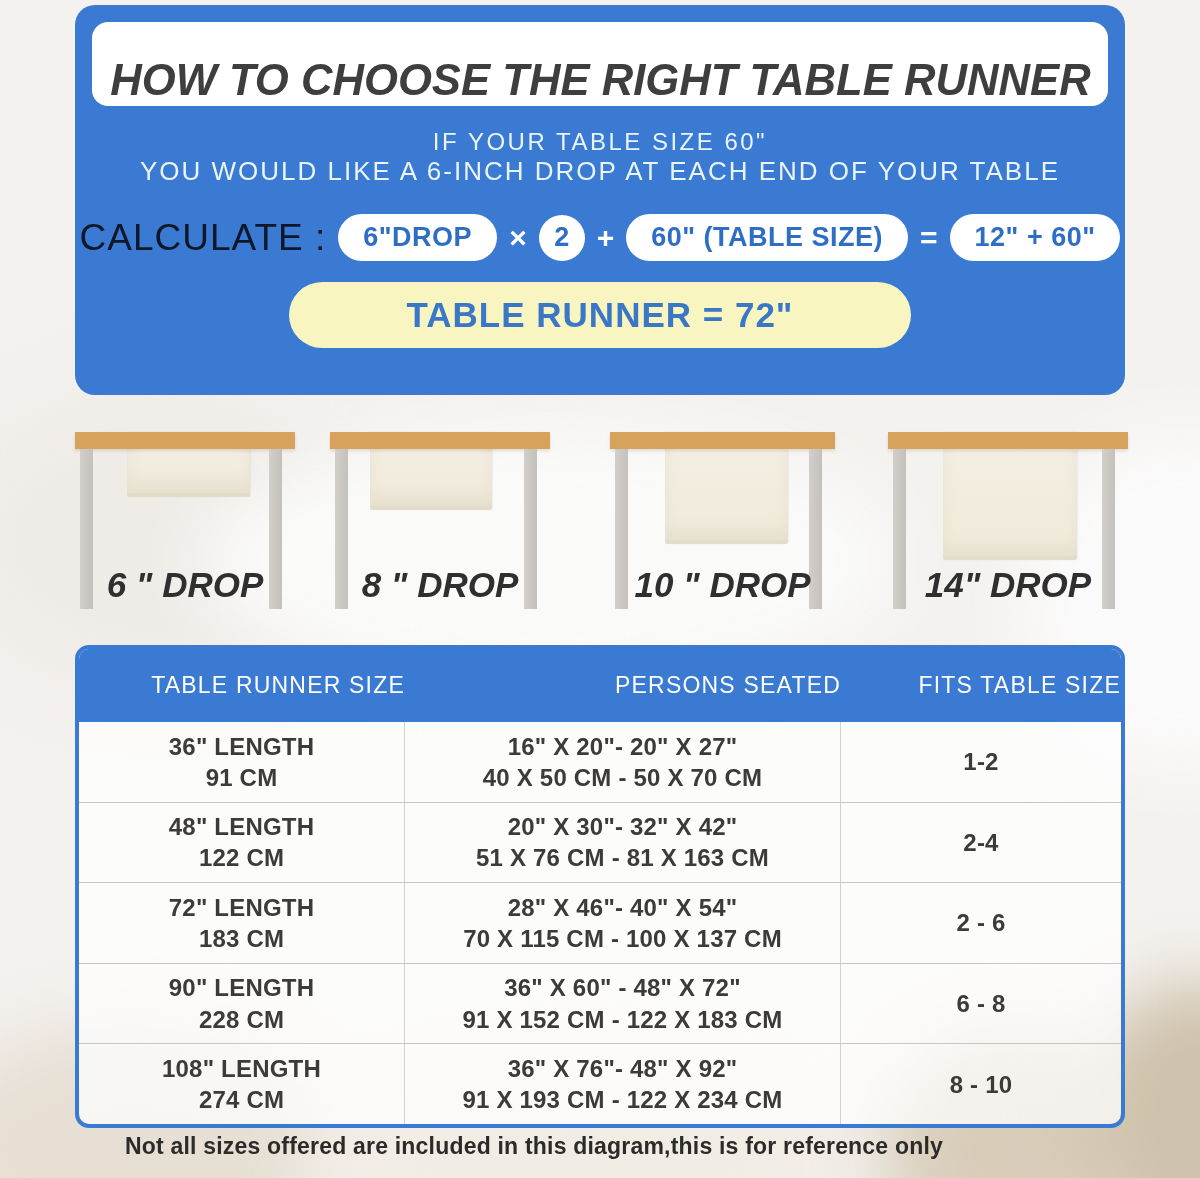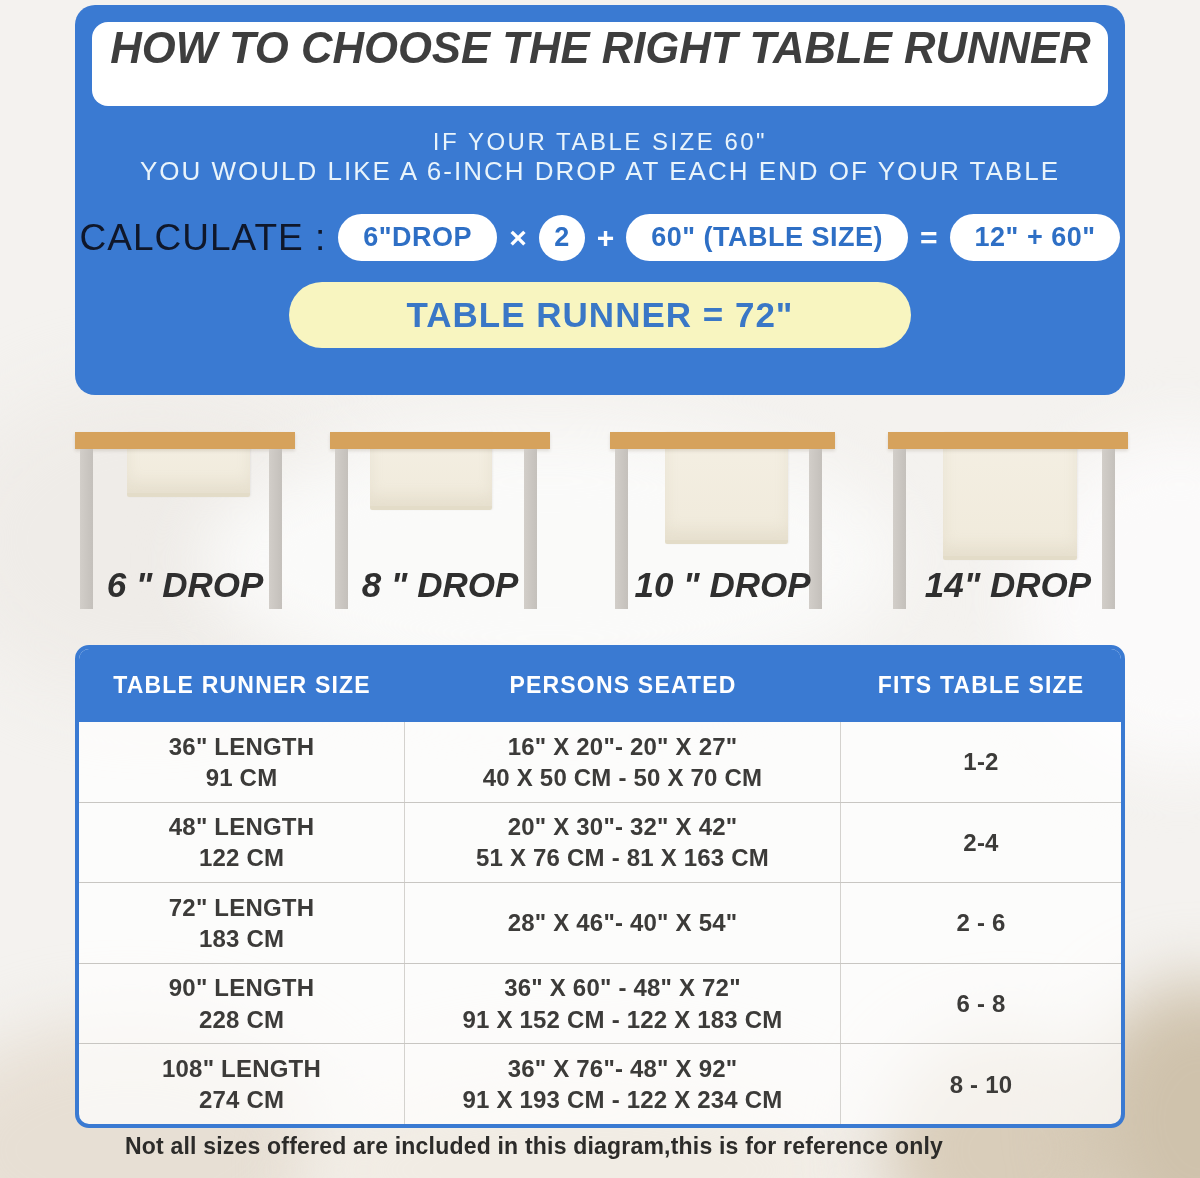--- a/index.html
+++ b/index.html
@@ -26,21 +26,21 @@
 
   
   .hero {
     position:absolute; left:75px; top:5px; width:1050px; height:390px;
     background:#3a7ad2; border-radius:20px;
     display:flex; flex-direction:column; align-items:center;
   }
   .title-bar {
     margin-top:17px; width:1016px; height:84px;
     background:#ffffff; border-radius:16px;
-    display:flex; align-items:flex-start; justify-content:center;
+    display:flex; align-items:flex-end; justify-content:center;
   }
   .title-bar h1 {
     font-size:45px; font-weight:900; font-style:italic; color:#3e3e3e;
     letter-spacing:0px; transform:scaleX(0.97); white-space:nowrap;
   }
   .sub1 { margin-top:22px; color:#e9f4fb; font-size:24px; letter-spacing:2.5px; font-weight:400; }
   .sub2 { color:#e9f4fb; font-size:26px; letter-spacing:2px; font-weight:400; }
 
   .calc-row {
     margin-top:27px; display:flex; align-items:center; gap:12px; white-space:nowrap;
@@ -100,21 +100,21 @@
     position:absolute; left:75px; top:645px; width:1050px; height:483px;
     border:4px solid #3a7ad2; border-radius:14px; overflow:hidden;
     background:rgba(255,255,255,0.72);
     display:flex; flex-direction:column;
   }
   .st-header {
     height:73px; flex:0 0 73px; background:#3a7ad2;
     display:grid; grid-template-columns:326px 436px 1fr; align-items:center;
   }
   .st-header .hc {
-    text-align:center; color:#ffffff; font-size:23px; font-weight:700; letter-spacing:1.2px;
+    text-align:right; color:#ffffff; font-size:23px; font-weight:400; letter-spacing:1.2px;
   }
   .st-body { flex:1; display:flex; flex-direction:column; }
   .st-row {
     flex:1; display:grid; grid-template-columns:326px 436px 1fr; align-items:center;
   }
   .st-row + .st-row { border-top:1px solid #c8c6c2; }
   .st-row .cell {
     text-align:center; color:#3c3b39; font-size:24px; font-weight:700;
     line-height:1.3; letter-spacing:0.2px; align-self:center; height:100%;
     display:flex; flex-direction:column; justify-content:center;
@@ -230,20 +230,21 @@
         </div>
       </div>
 
       <div class="st-row">
         <div class="cell c1">
           <span>72" LENGTH</span>
           <span>183 CM</span>
         </div>
         <div class="cell c2">
           <span>28" X 46"- 40" X 54"</span>
+          <span>70 X 115 CM - 100 X 137 CM</span>
         </div>
         <div class="cell">
           <span>2 - 6</span>
         </div>
       </div>
 
       <div class="st-row">
         <div class="cell c1">
           <span>90" LENGTH</span>
           <span>228 CM</span>

